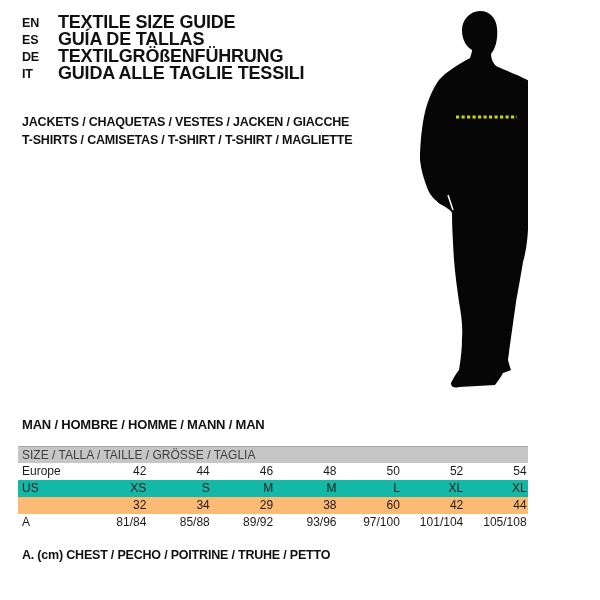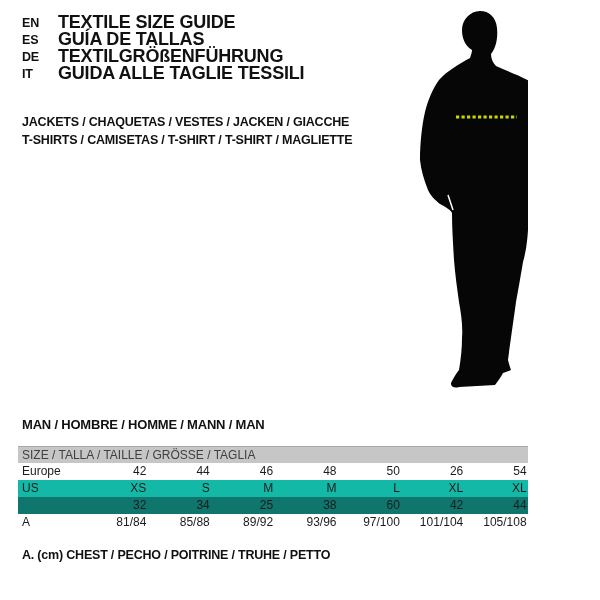--- a/index.html
+++ b/index.html
@@ -126,40 +126,40 @@
         <tr>
           <td colspan="9" class="hdr-cell" style="background: rgb(198, 198, 198);">SIZE / TALLA / TAILLE / GRÖSSE / TAGLIA</td>
         </tr>
         <tr>
           <th class="row-label">Europe</th>
           <td class="val">42</td>
           <td class="val">44</td>
           <td class="val">46</td>
           <td class="val">48</td>
           <td class="val">50</td>
-          <td class="val">26</td>
+          <td class="val">52</td>
           <td class="val">54</td>
           <td class="val">56</td>
         </tr>
         <tr style="background: #14b8a6;">
           <th class="row-label">US</th>
           <td class="val">XS</td>
           <td class="val">S</td>
           <td class="val">M</td>
           <td class="val">M</td>
           <td class="val">L</td>
           <td class="val">XL</td>
           <td class="val">XL</td>
           <td class="val">XXL</td>
         </tr>
-        <tr style="background: #0f766e; margin-left: 16px;">
+        <tr style="background: #fdba74; margin-left: 16px;">
           <th class="row-label"></th>
           <td class="val">32</td>
           <td class="val">34</td>
-          <td class="val">25</td>
+          <td class="val">29</td>
           <td class="val">38</td>
           <td class="val">60</td>
           <td class="val">42</td>
           <td class="val">44</td>
           <td class="val">46</td>
         </tr>
         <tr>
           <th class="row-label">A</th>
           <td class="val">81/84</td>
           <td class="val">85/88</td>

